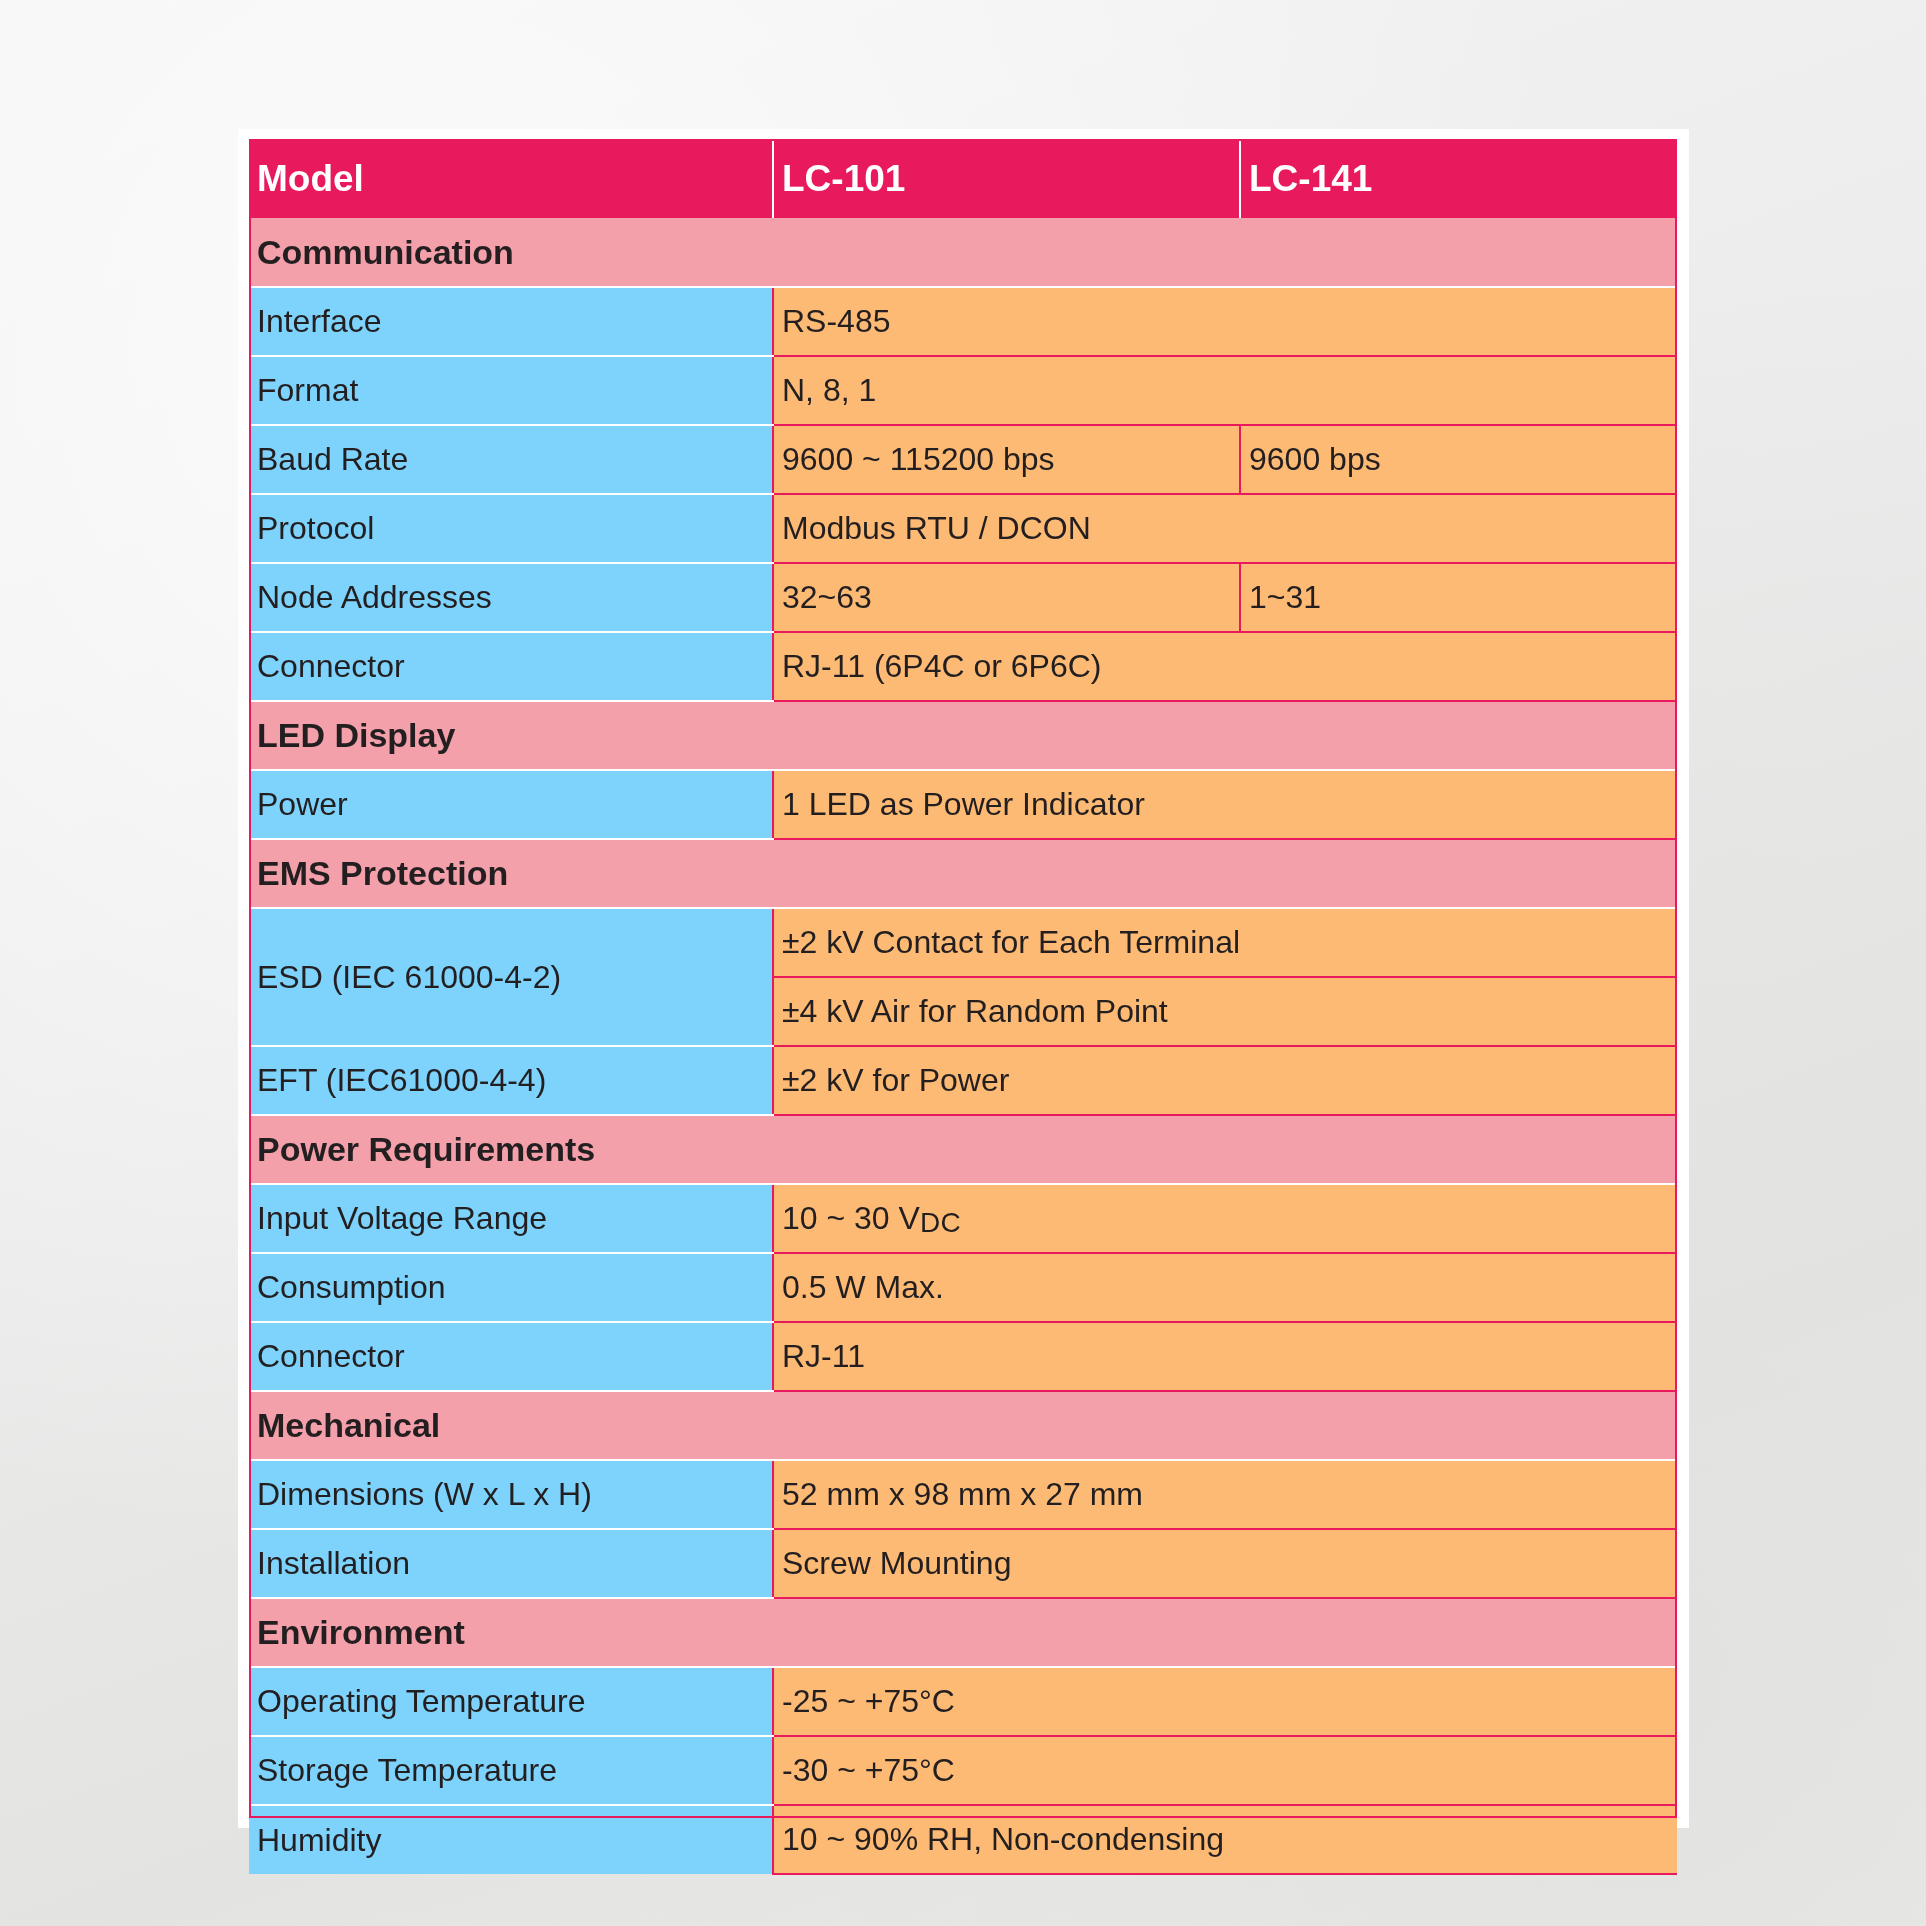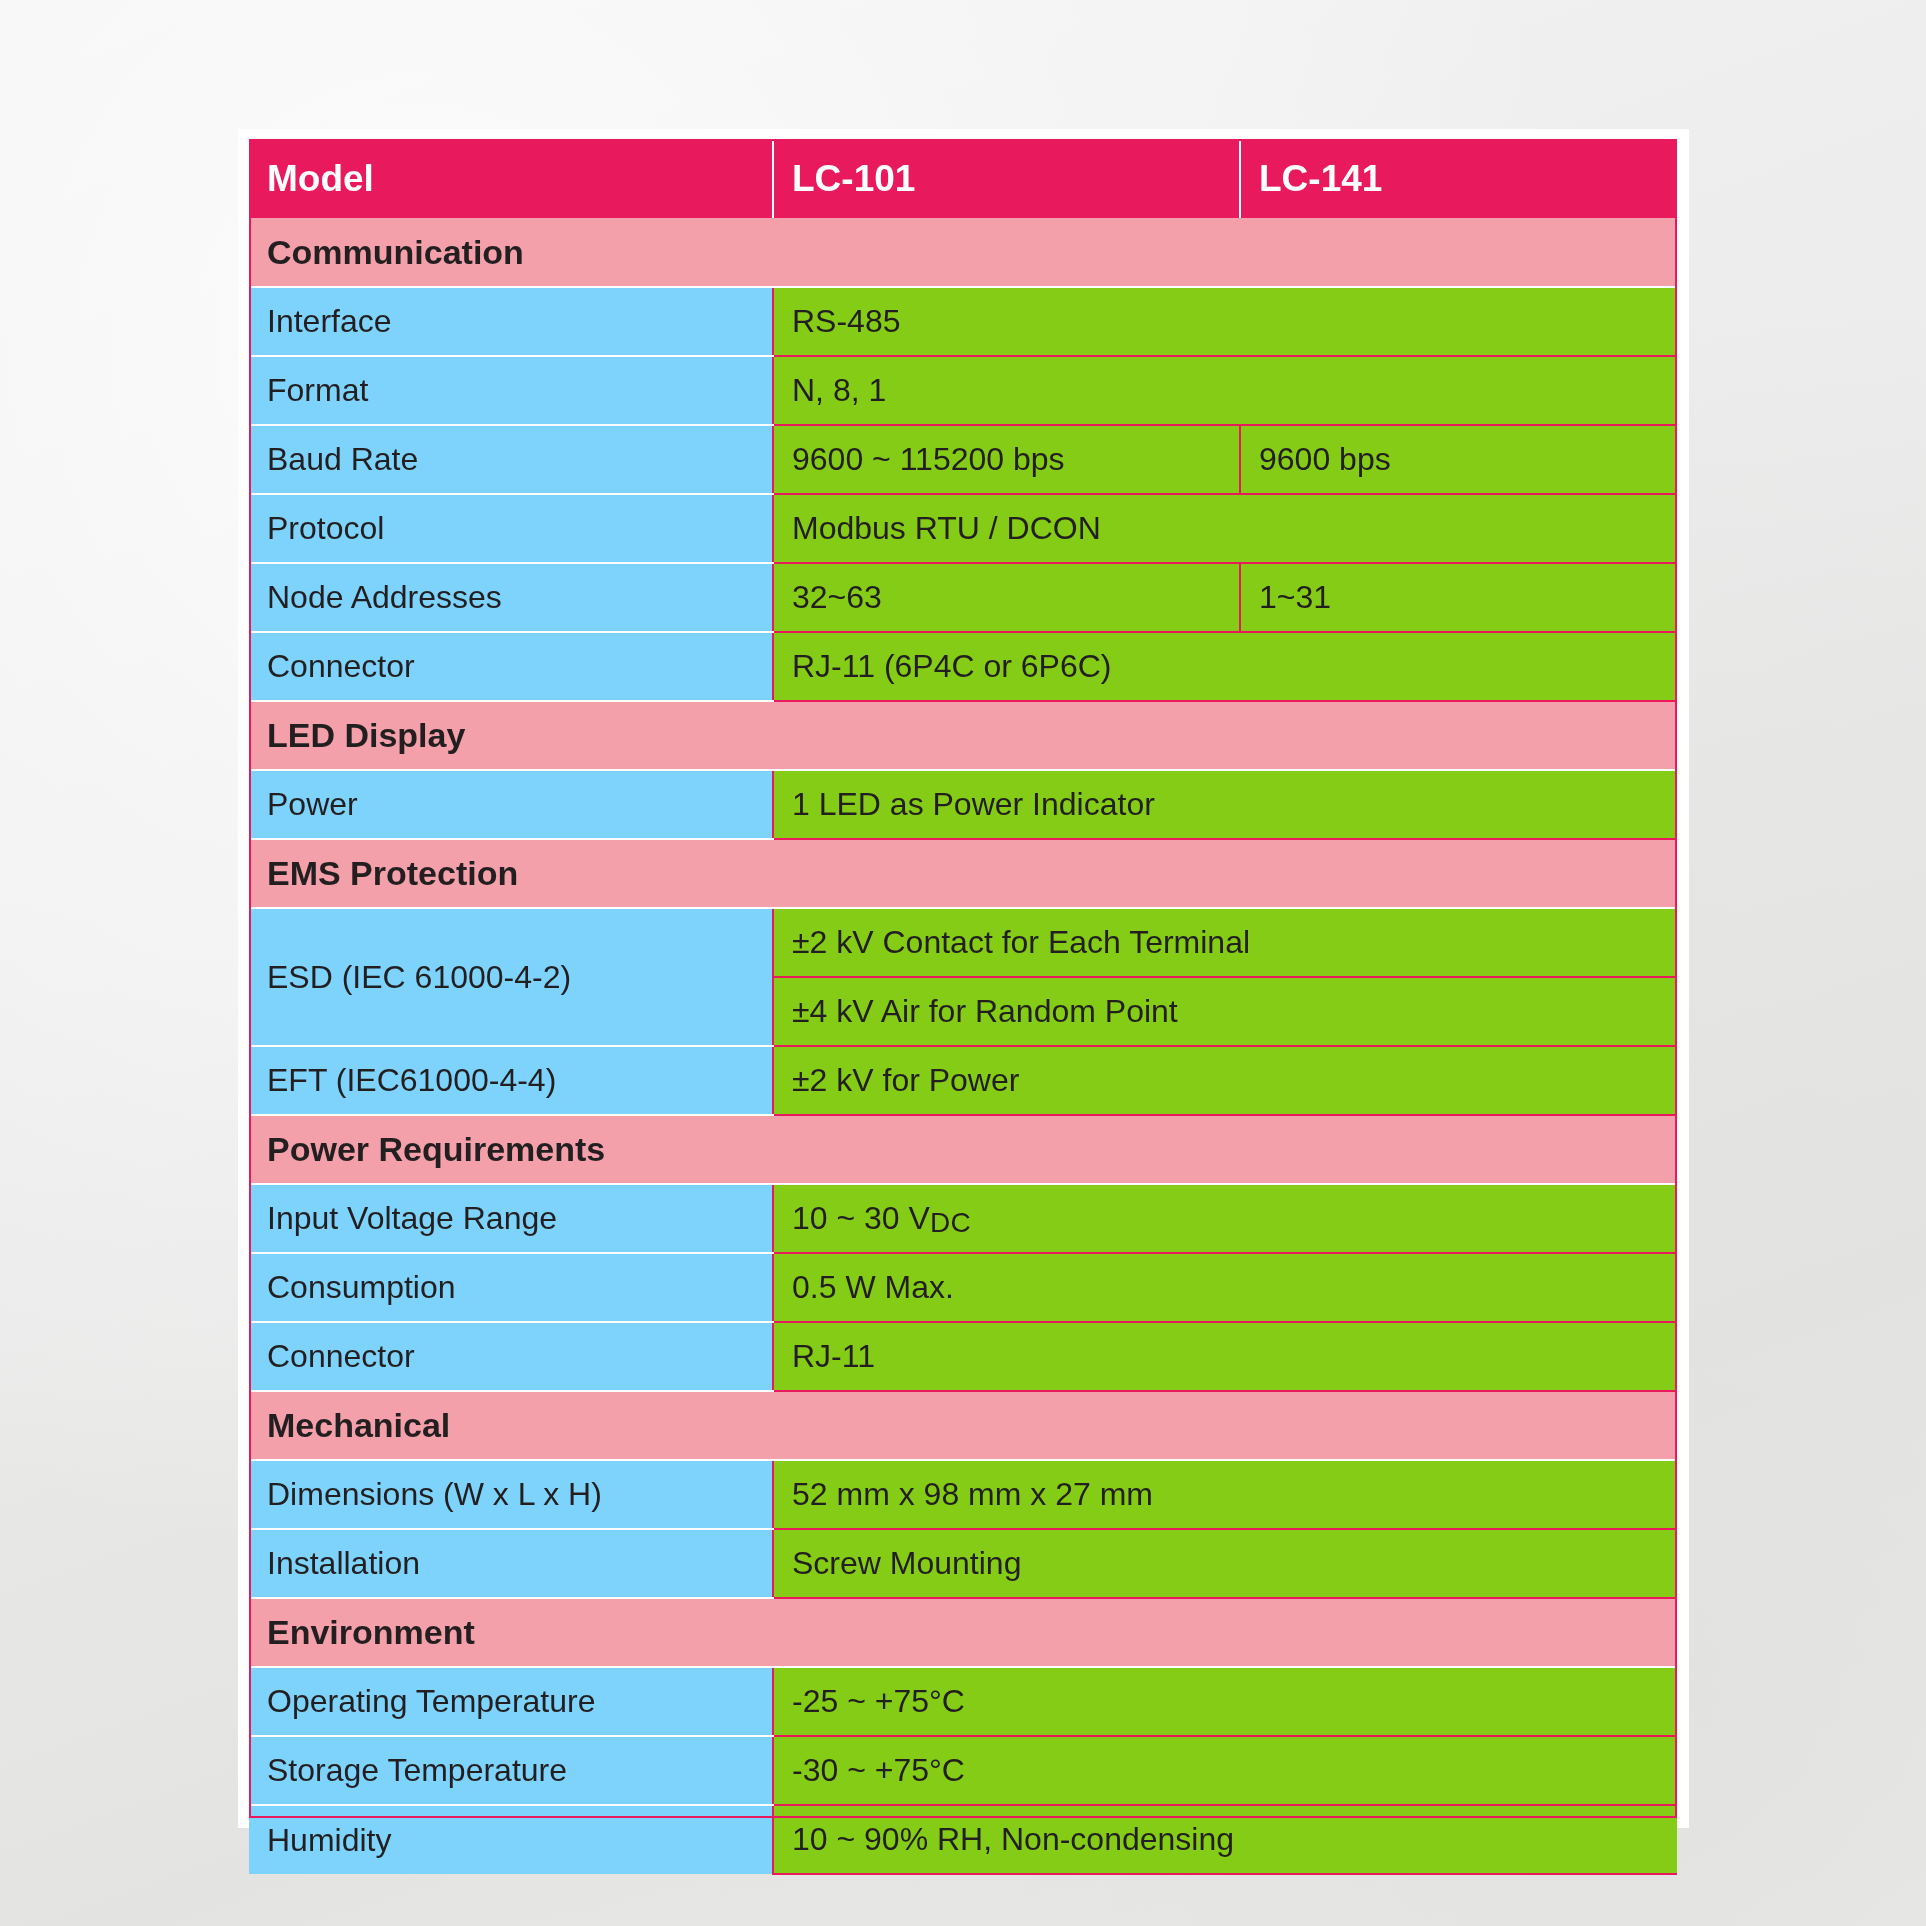--- a/index.html
+++ b/index.html
@@ -36,21 +36,21 @@
     top: 139px;
     width: 1428px;
   }
   table.spec {
     border-collapse: collapse;
     width: 1428px;
     table-layout: fixed;
   }
   table.spec td {
     vertical-align: middle;
-    padding: 0 18px;
+    padding: 0 8px;
     font-size: 32px;
     color: #231f20;
     height: 69px;
     box-sizing: border-box;
   }
   col.c-label { width: 524px; }
   col.c-v1 { width: 467px; }
   col.c-v2 { width: 437px; }
 
   
@@ -74,21 +74,21 @@
     border-bottom: 2.1px solid #ffffff;
   }
 
   
   tr.data td.label {
     background: #7dd3fc;
     border-bottom: 2.1px solid #ffffff;
     border-right: 2.8px solid #e8195c;
   }
   tr.data td.value {
-    background: #84cc16;
+    background: #fdba74;
     border-bottom: 2.1px solid #e8195c;
     border-right: 2.1px solid #e8195c;
   }
   tr.data td.value.last {
     border-right: none;
   }
   tr.data td.label.nobottom {
     border-bottom: none;
   }
   .outer-border {

